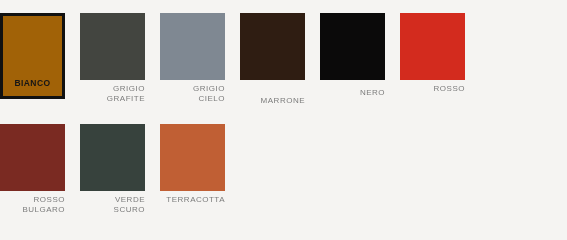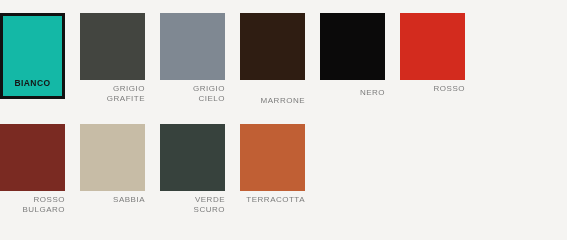--- a/index.html
+++ b/index.html
@@ -78,21 +78,21 @@
     text-transform: uppercase;
   }
 </style>
 </head>
 <body style="background: rgb(245, 244, 242);">
 
 <div id="palette">
 
   <div class="swatch-row" id="row-1">
       <div class="swatch-cell framed">
-        <div class="swatch-chip" title="BIANCO" style="background: #14b8a6;">
+        <div class="swatch-chip" title="BIANCO" style="background: #a16207;">
           <div class="label-inside">BIANCO</div>
         </div>
       </div>
       <div class="swatch-cell">
         <div class="swatch-chip" title="GRIGIO GRAFITE" style="background: rgb(67, 69, 64);"></div>
         <div class="label-below" style="color: rgb(124, 124, 124);">GRIGIO
 GRAFITE</div>
       </div>
       <div class="swatch-cell">
         <div class="swatch-chip" title="GRIGIO CIELO" style="background: rgb(127, 136, 146);"></div>
@@ -112,24 +112,20 @@
         <div class="label-below" style="color: rgb(124, 124, 124);">ROSSO</div>
       </div>
     </div>
   <div class="swatch-row" id="row-2">
       <div class="swatch-cell">
         <div class="swatch-chip" title="ROSSO BULGARO" style="background: rgb(122, 42, 34);"></div>
         <div class="label-below" style="color: rgb(124, 124, 124);">ROSSO
 BULGARO</div>
       </div>
       <div class="swatch-cell">
-        <div class="swatch-chip" title="SABBIA" style="background: rgb(199, 188, 166);"></div>
-        <div class="label-below" style="color: rgb(124, 124, 124);">SABBIA</div>
-      </div>
-      <div class="swatch-cell">
         <div class="swatch-chip" title="VERDE SCURO" style="background: rgb(55, 66, 61);"></div>
         <div class="label-below" style="color: rgb(124, 124, 124);">VERDE
 SCURO</div>
       </div>
       <div class="swatch-cell">
         <div class="swatch-chip" title="TERRACOTTA" style="background: rgb(192, 95, 52);"></div>
         <div class="label-below" style="color: rgb(124, 124, 124);">TERRACOTTA</div>
       </div>
     </div>
 

